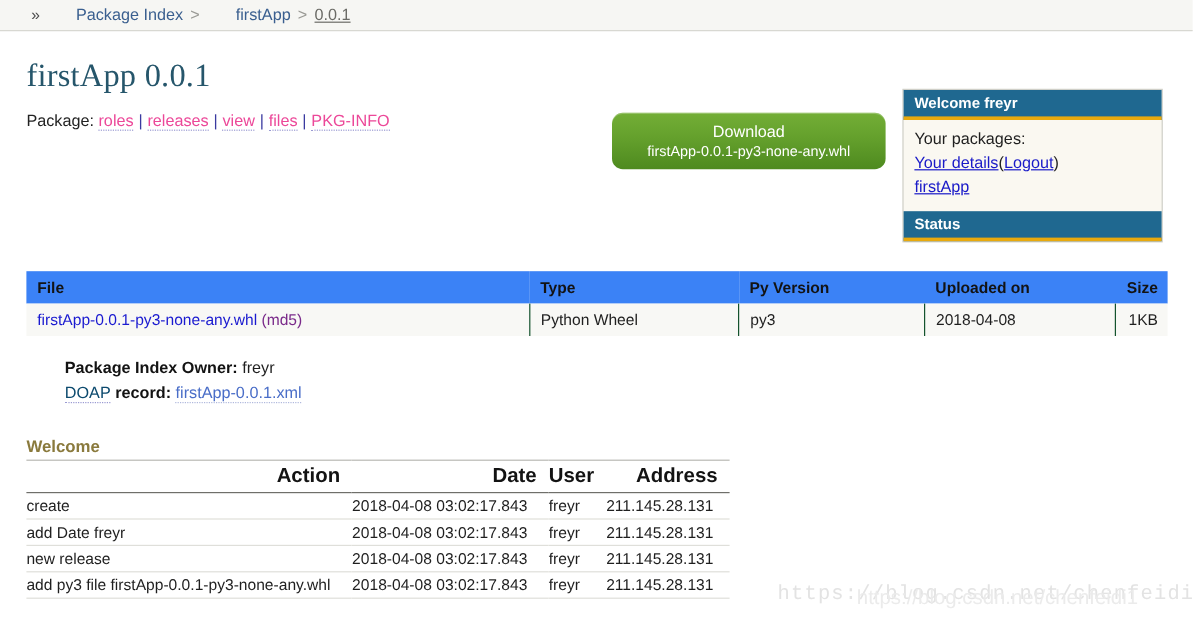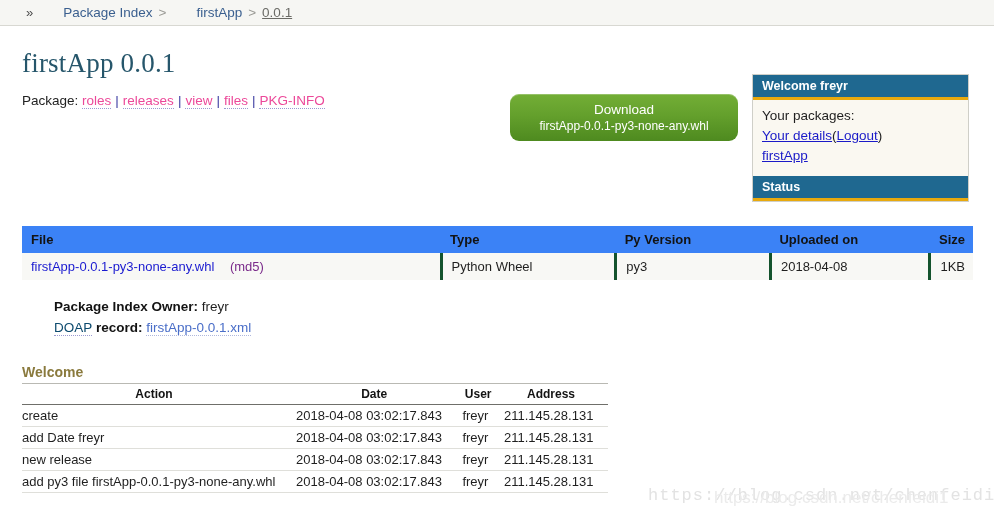--- a/index.html
+++ b/index.html
@@ -170,32 +170,31 @@
     padding: 6px 8px 6px 9px;
     font-size: 13px;
     border: none;
   }
   table.files th.right, table.files td.right {
     text-align: right;
   }
   table.files td {
     background: #f8f8f5;
     padding: 6px 8px 6px 9px;
-    border-left: 3px solid #14532d;
+    border-left: 1px solid #14532d;
     color: #1f1f1f;
   }
   table.files td:first-child { border-left: none; }
   table.files a.file-link {
     color: #1a1ad0;
     text-decoration: none;
   }
   table.files a.md5-link {
     color: #7a2a8a;
     text-decoration: none;
-    margin-left: 12px;
   }
 
   
   .owner-block {
     margin: 16px 0 0 36px;
     font-size: 13.5px;
     line-height: 21px;
   }
   .owner-block .lbl {
     font-weight: bold;
@@ -220,23 +219,23 @@
     font-weight: bold;
     color: #8a7a3d;
   }
   table.journal {
     margin: 3px 0 0 4px;
     border-collapse: collapse;
     font-size: 13px;
     width: 586px;
   }
   table.journal th {
-    text-align: center;
-    font-weight: bold;
-    font-size: 12px;
+    text-align: right;
+    font-weight: bold;
+    font-size: 17px;
     color: #131313;
     border-top: 1px solid #b9b9b3;
     border-bottom: 1px solid #6f6f6a;
     padding: 3px 10px 3px 0;
     white-space: nowrap;
   }
   table.journal td {
     padding: 3px 10px 3px 0;
     border-bottom: 1px solid #dfdfda;
     color: #1f1f1f;

